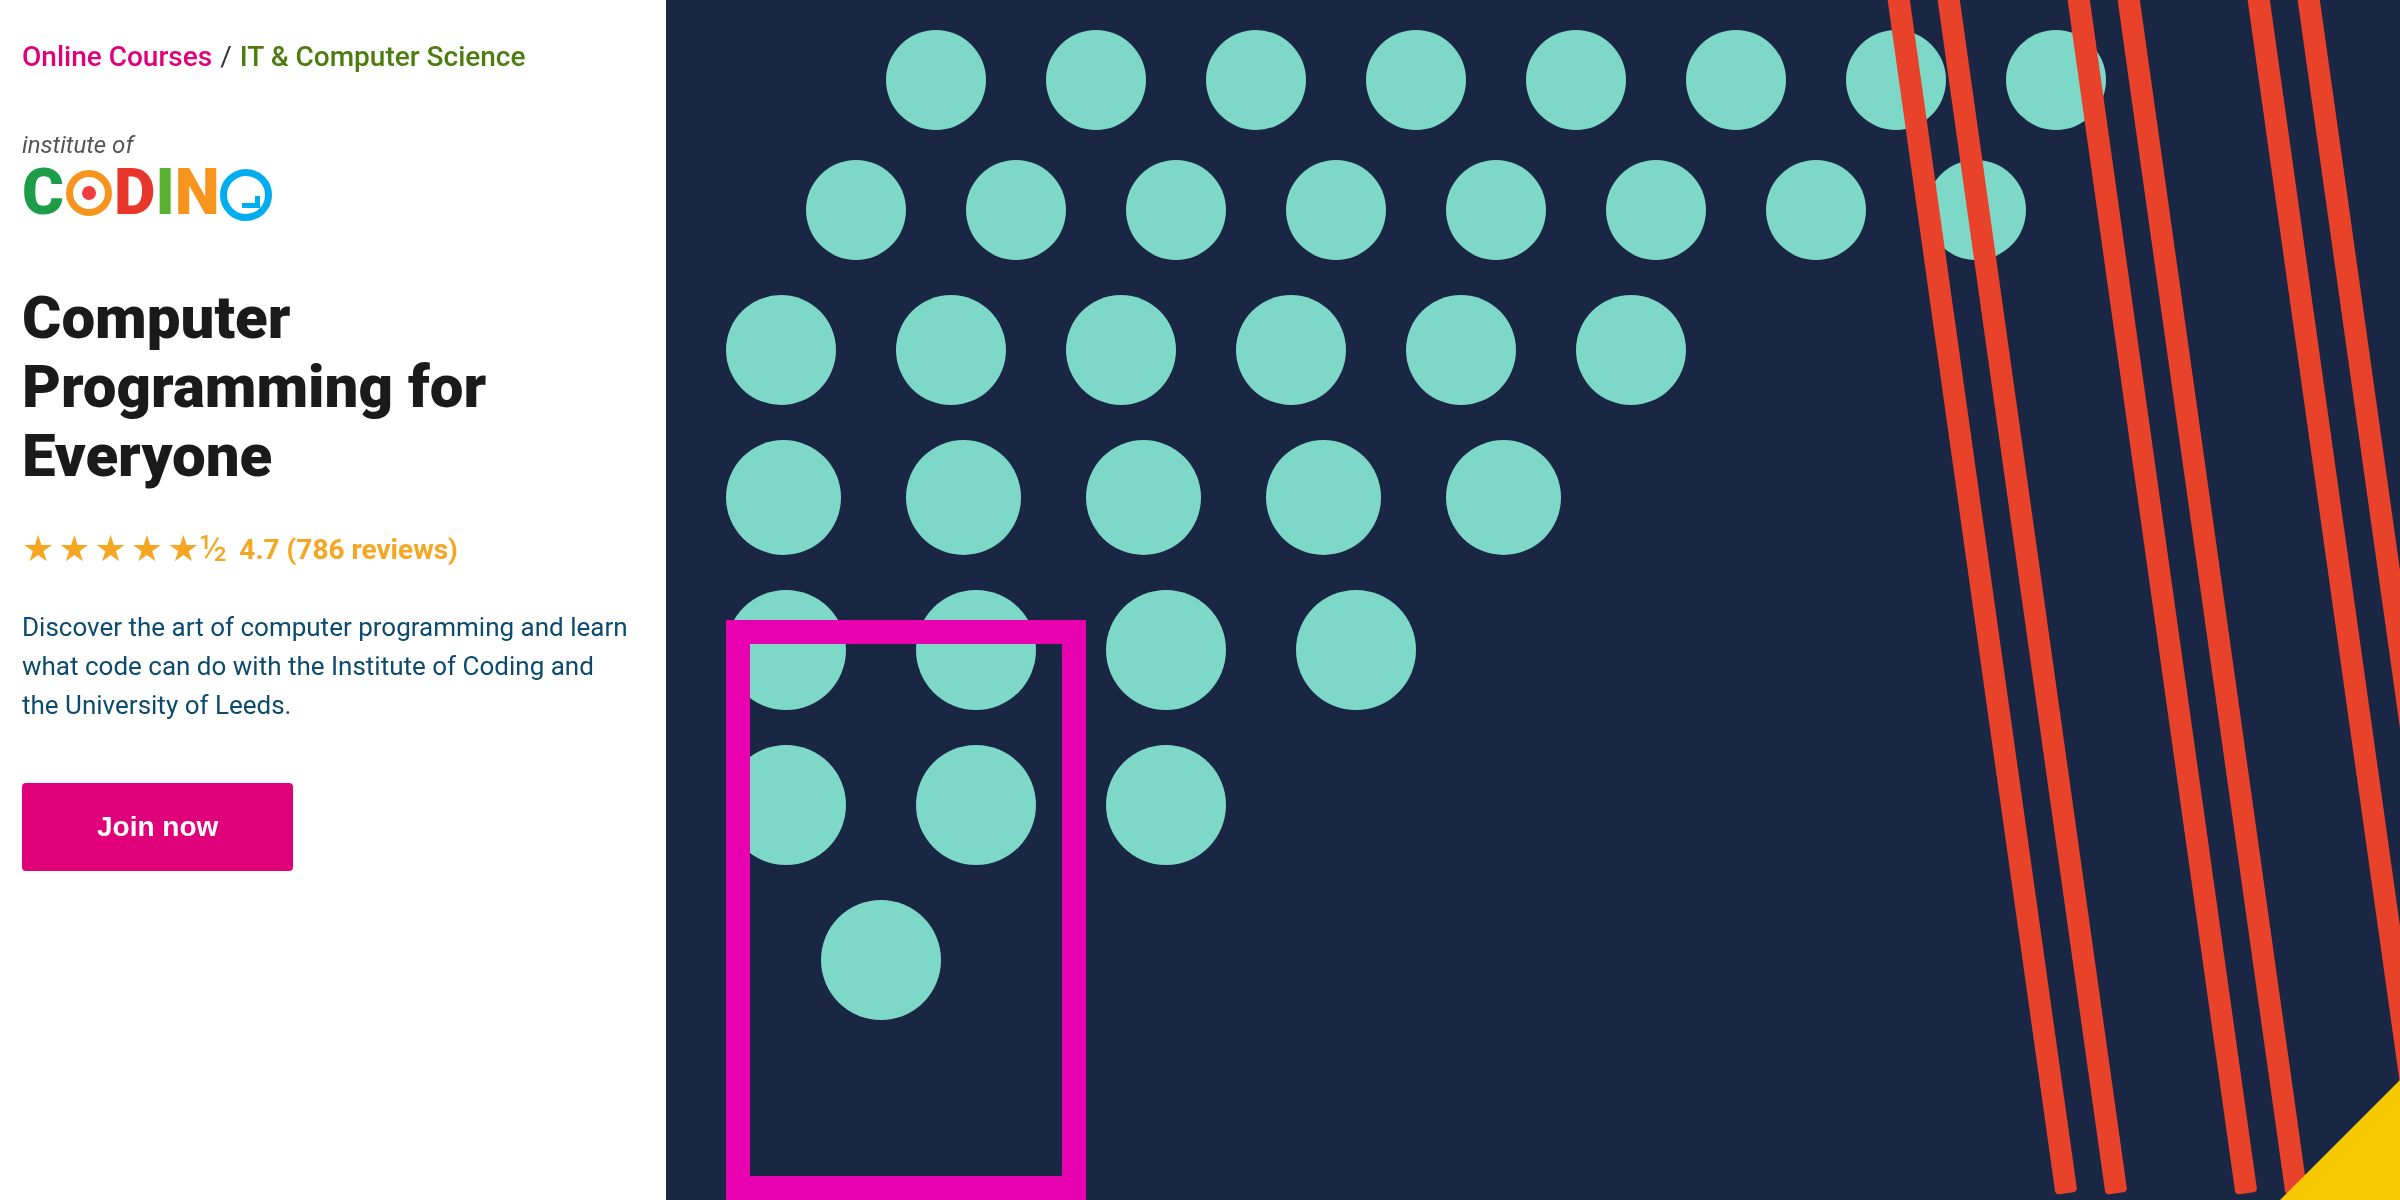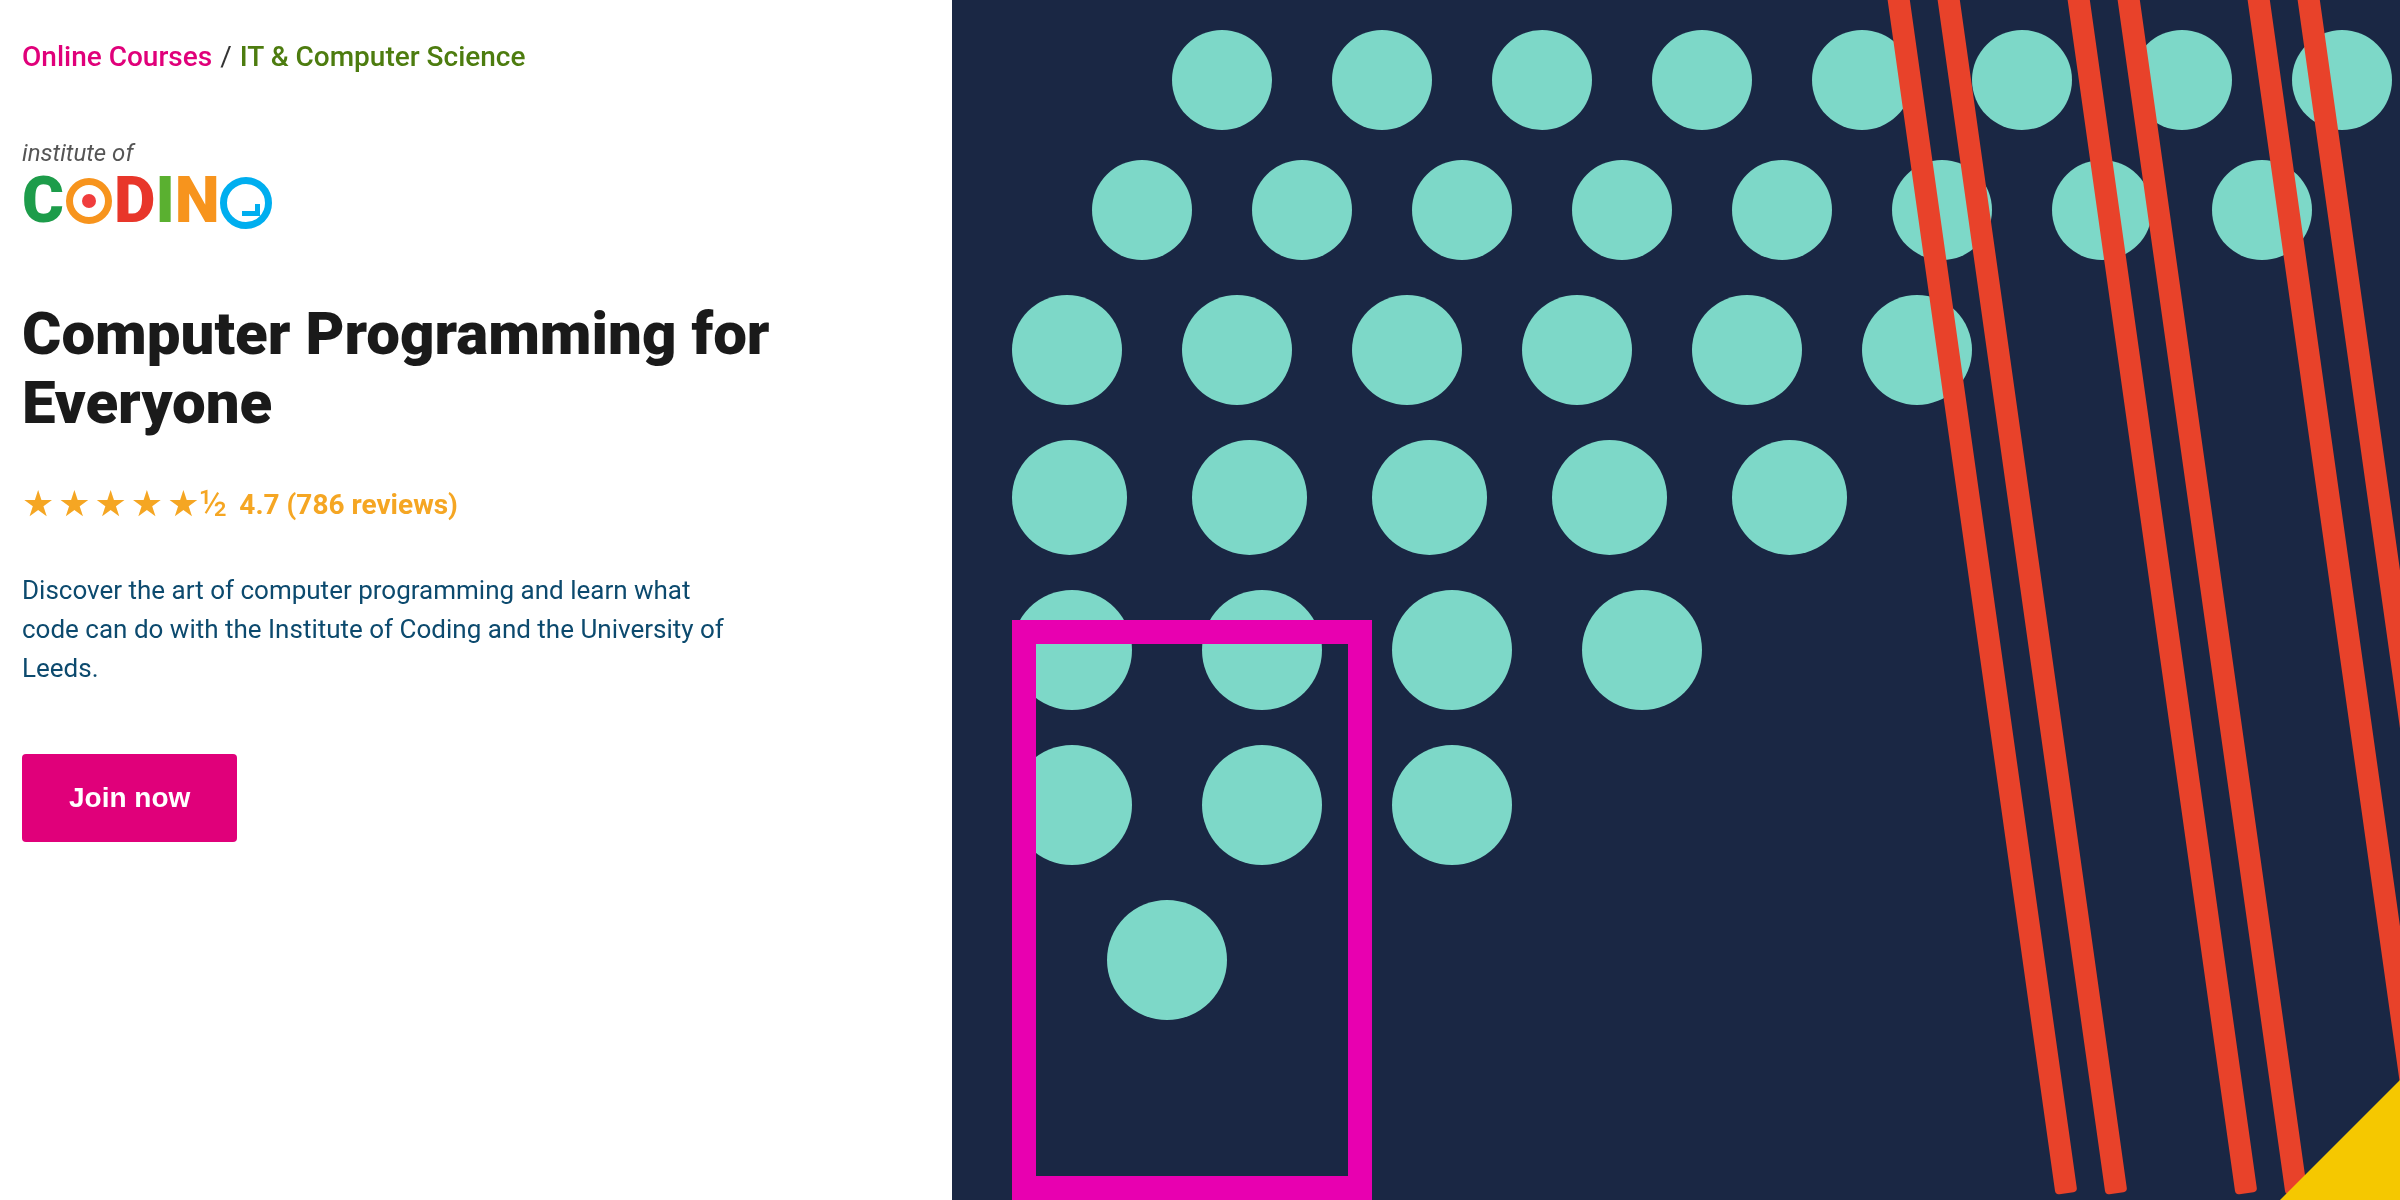--- a/index.html
+++ b/index.html
@@ -11,27 +11,27 @@
     body {
       font-family: -apple-system, BlinkMacSystemFont, 'Segoe UI', Roboto, sans-serif;
       width: 2400px;
       height: 1200px;
       overflow: hidden;
       display: flex;
       flex-direction: row;
     }
 
     .left-panel {
-      width: 952px;
+      width: 666px;
       height: 1200px;
       background: #ffffff;
       padding: 40px 30px 40px 22px;
       display: flex;
       flex-direction: column;
-      gap: 16px;
+      gap: 8px;
       flex-shrink: 0;
     }
 
     .breadcrumb {
       display: flex;
       align-items: center;
       gap: 8px;
       margin-bottom: 50px;
     }
 
@@ -130,21 +130,21 @@
       color: #0c4a6e;
       line-height: 1.5;
       margin-bottom: 50px;
       max-width: 720px;
     }
 
     .join-button {
       background: #e0007a;
       color: #ffffff;
       border: none;
-      padding: 28px 47px;
+      padding: 28px 75px;
       font-size: 28px;
       font-weight: 700;
       cursor: pointer;
       border-radius: 4px;
       width: fit-content;
     }
 
     .right-panel {
       flex: 1;
       height: 1200px;

